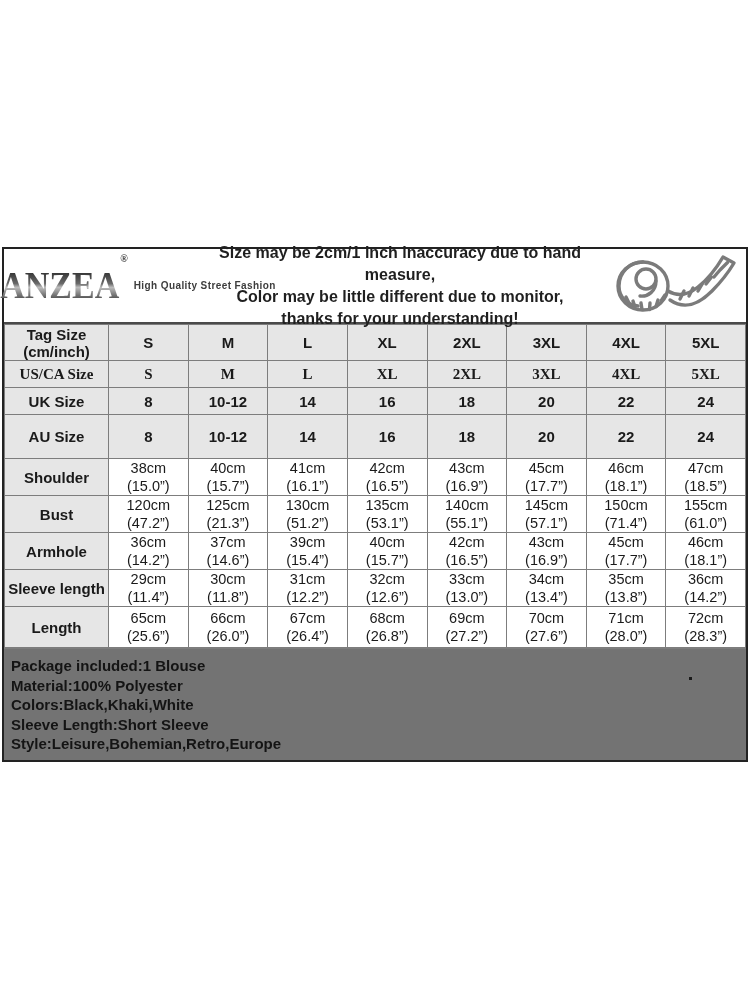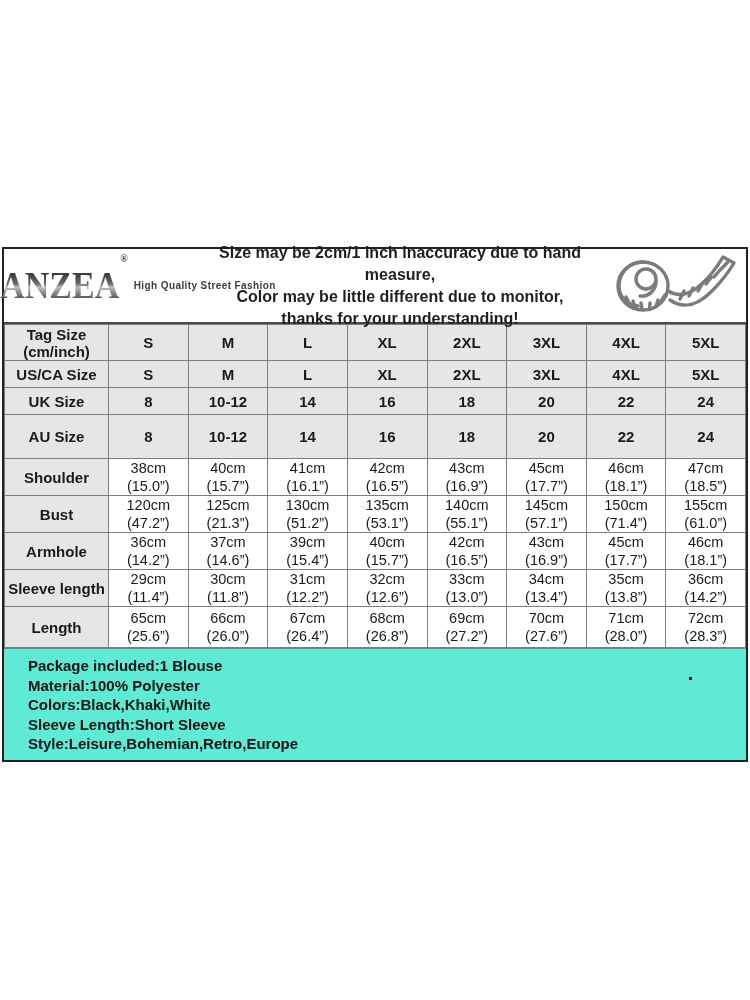--- a/index.html
+++ b/index.html
@@ -97,31 +97,31 @@
   }
   
   table.size tr:nth-child(-n+4) td{background:#e6e6e6;}
   
   table.size tr:nth-child(n+5) td{
     font-weight:normal;
     font-size:14.5px;
     line-height:18px;
   }
   table.size tr:nth-child(1){height:36px;}
-  table.size tr:nth-child(2){height:27px;}
+  table.size tr:nth-child(2){height:27px;font-family:Liberation Serif, serif;}
   table.size tr:nth-child(3){height:27px;}
   table.size tr:nth-child(4){height:44px;}
   table.size tr:nth-child(n+5){height:37px;margin-top:24px;}
   table.size tr:nth-child(9){height:41px;}
   
   .details{
     min-height:97px;
-    padding:7px 0 6px 24px;
+    padding:7px 0 6px 7px;
     border-top:1px solid #7d7d7d;
-    background:#5eead4;
+    background:#737373;
   }
   .detail-line{
     font-weight:bold;
     font-size:15px;
     line-height:19.5px;
     color:#141414;
   }
   .artifact-dot{
     position:absolute;
     left:689px;top:677px;

